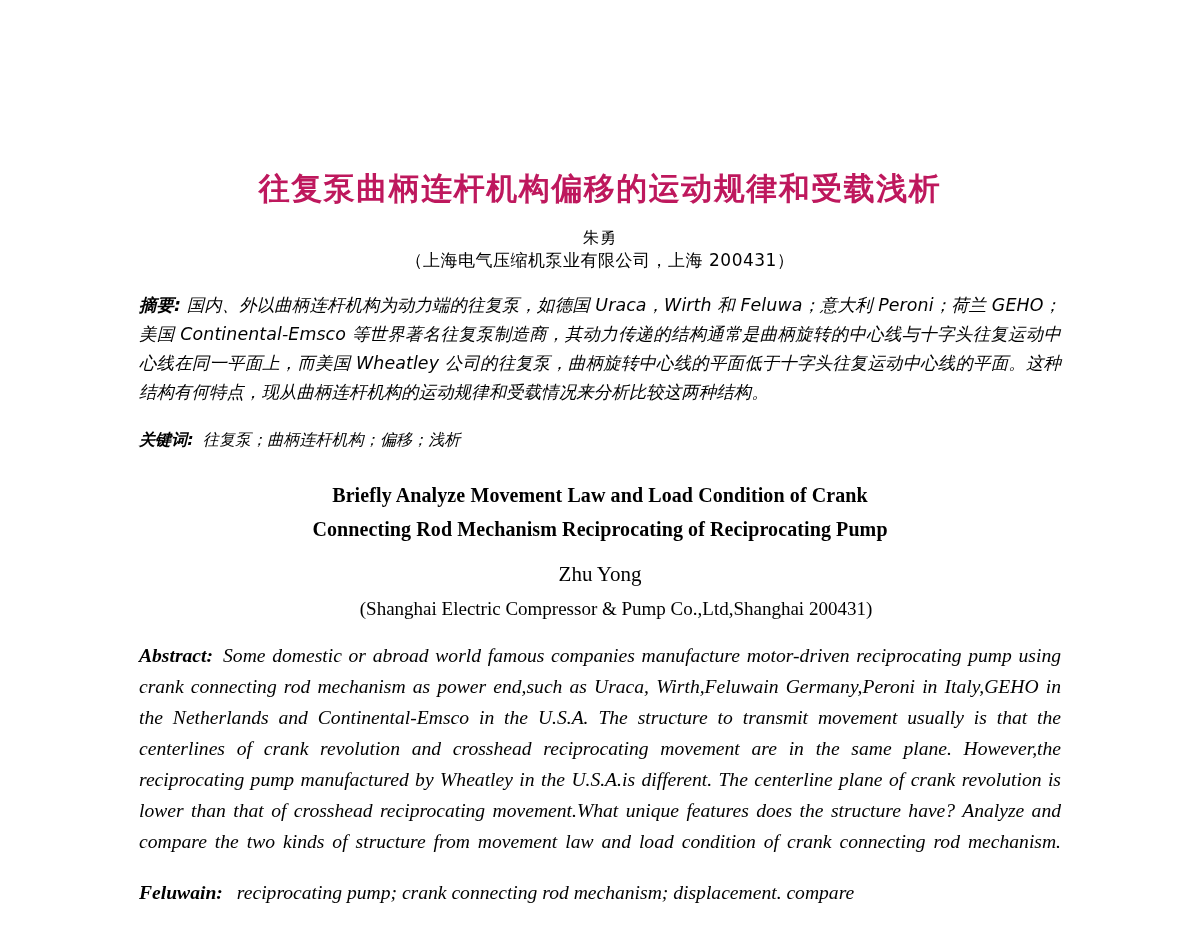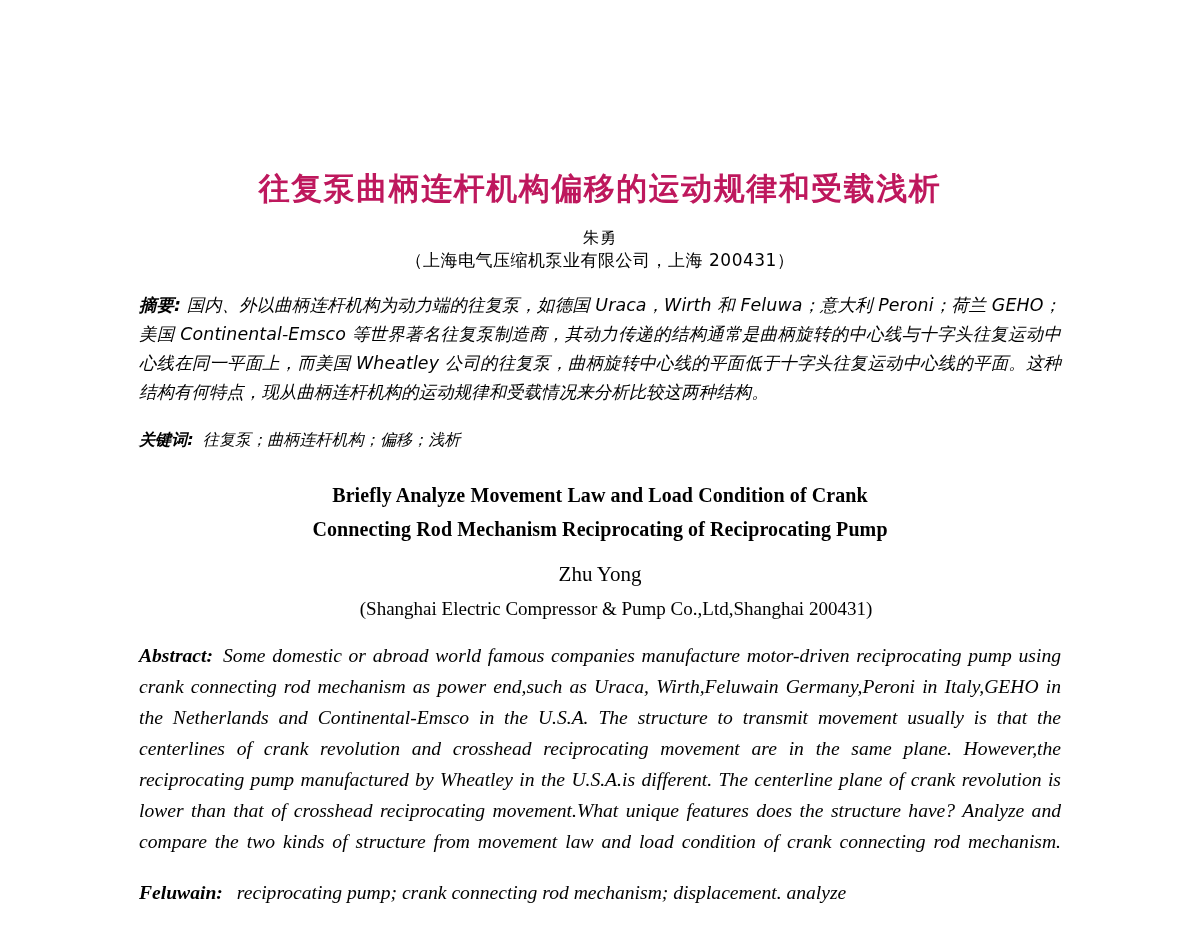--- a/index.html
+++ b/index.html
@@ -165,17 +165,17 @@
 
   <div class="en-affiliation">(Shanghai Electric Compressor &amp; Pump Co.,Ltd,Shanghai 200431)</div>
 
   <div class="body-col">
 
     <p class="en-abstract last-line">
       <span class="lbl">Abstract:</span><span>Some domestic or abroad world famous companies manufacture motor-driven reciprocating pump using crank connecting rod mechanism as power end,such as Uraca, Wirth,Feluwain Germany,Peroni in Italy,GEHO in the Netherlands and Continental-Emsco in the U.S.A. The structure to transmit movement usually is that the centerlines of crank revolution and crosshead reciprocating movement are in the same plane. However,the reciprocating pump manufactured by Wheatley in the U.S.A.is different. The centerline plane of crank revolution is lower than that of crosshead reciprocating movement.What unique features does the structure have?   Analyze and compare the two kinds of structure from movement law and load condition of crank connecting rod mechanism.</span>
     </p>
 
     <p class="en-keywords">
-      <span class="lbl">Feluwain:</span><span>reciprocating pump; crank connecting rod mechanism; displacement. analyze</span>
+      <span class="lbl">Feluwain:</span><span>reciprocating pump; crank connecting rod mechanism; displacement. compare</span>
     </p>
   </div>
 
 </div>
 
 </body></html>

